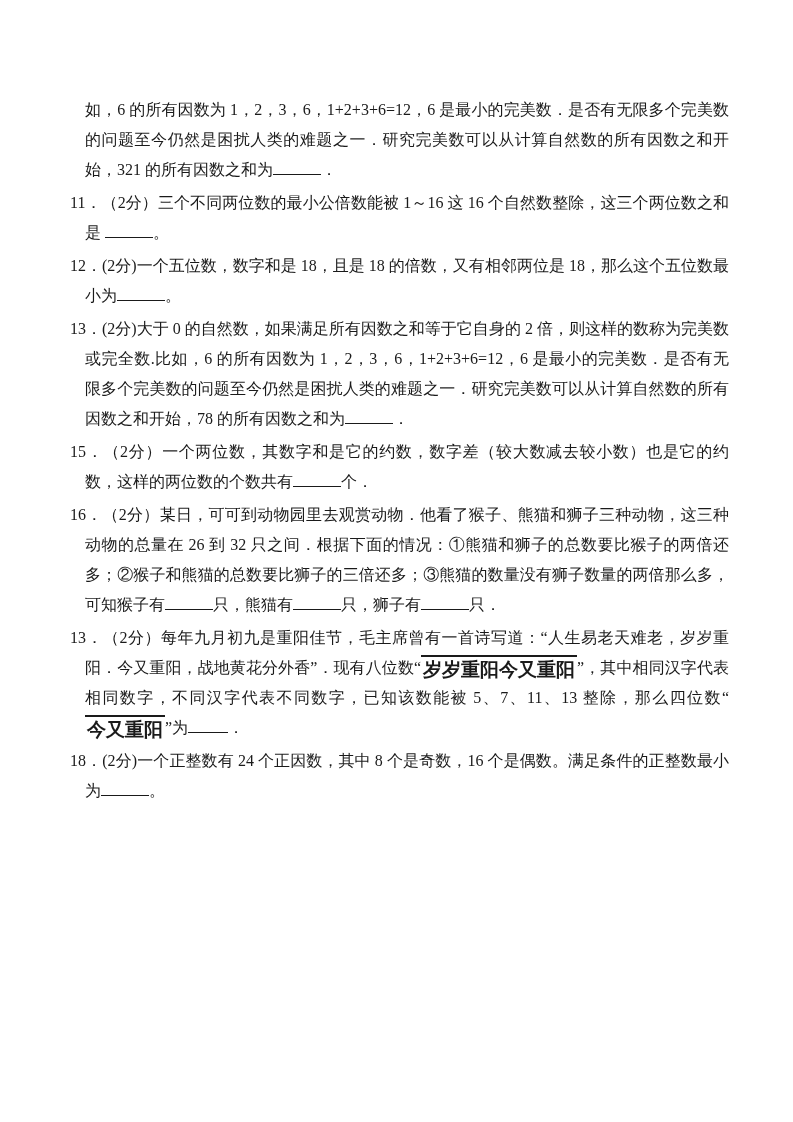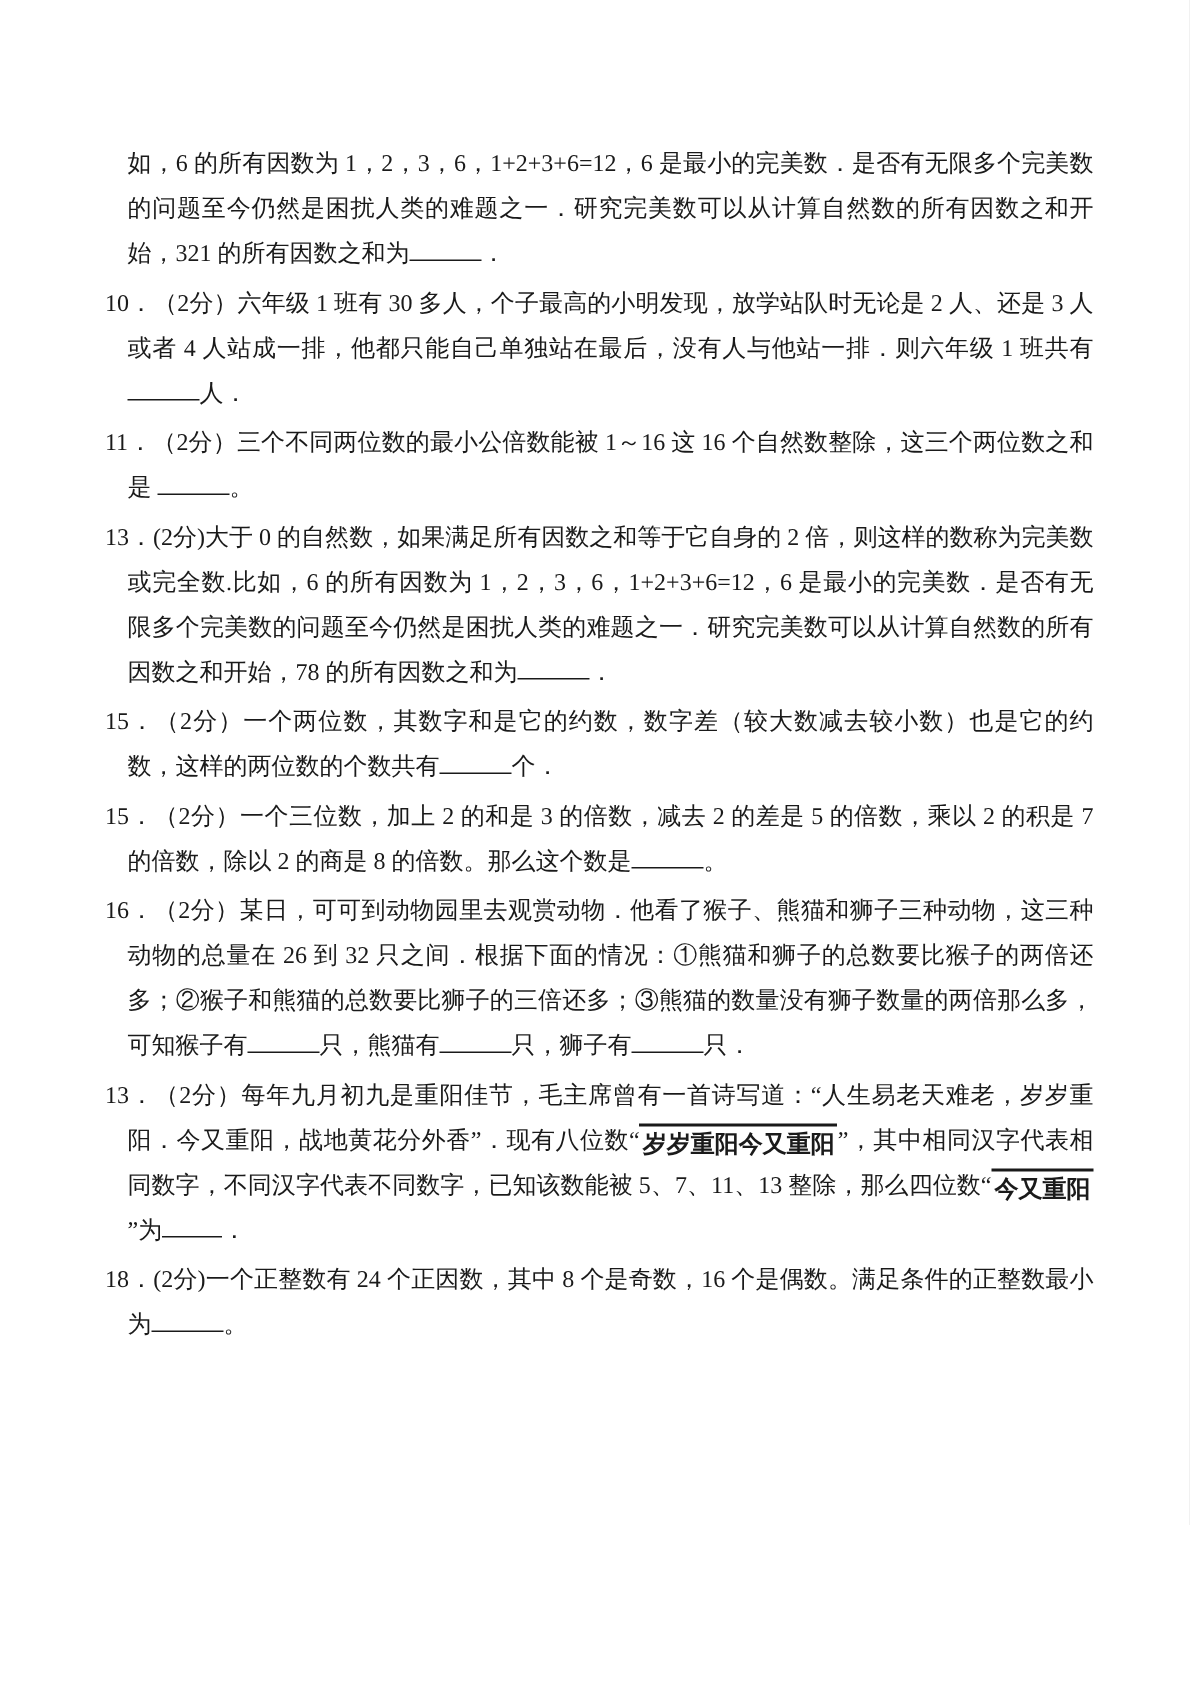--- a/index.html
+++ b/index.html
@@ -37,37 +37,36 @@
     display: inline-block;
     width: 48px;
     height: 15px;
     border-bottom: 1.4px solid #1a1a1a;
     vertical-align: baseline;
   }
   .overline-num {
     display: inline-block;
     font-family: "Liberation Sans", "DejaVu Sans", sans-serif;
     font-weight: bold;
-    font-size: 16px;
+    font-size: 19px;
     line-height: 23px;
     border-top: 2px solid #1a1a1a;
     padding: 1px 2px 0 2px;
     vertical-align: -3px;
     text-indent: 0;
   }
 </style>
 </head>
 <body>
 
 <div class="page">
   <div class="questions" id="questions-container">
       <div class="question continuation"><span>如，6 的所有因数为 1，2，3，6，1+2+3+6=12，6 是最小的完美数．是否有无限多个完美数的问题至今仍然是困扰人类的难题之一．研究完美数可以从计算自然数的所有因数之和开始，321 的所有因数之和为</span><span class="blank"></span><span>．</span></div>
-      <div class="question"><span>10．（2分）六年级 1 班有 30 多人，个子最高的小明发现，放学站队时无论是 2 人、还是 3 人或者 4 人站成一排，他都只能自己单独站在最后，没有人与他站一排．则六年级 1 班共有</span><span class="blank"></span><span>人．</span></div>
       <div class="question"><span>11．（2分）三个不同两位数的最小公倍数能被 1～16 这 16 个自然数整除，这三个两位数之和是 </span><span class="blank"></span><span>。</span></div>
+      <div class="question"><span>12．(2分)一个五位数，数字和是 18，且是 18 的倍数，又有相邻两位是 18，那么这个五位数最小为</span><span class="blank"></span><span>。</span></div>
       <div class="question"><span>13．(2分)大于 0 的自然数，如果满足所有因数之和等于它自身的 2 倍，则这样的数称为完美数或完全数.比如，6 的所有因数为 1，2，3，6，1+2+3+6=12，6 是最小的完美数．是否有无限多个完美数的问题至今仍然是困扰人类的难题之一．研究完美数可以从计算自然数的所有因数之和开始，78 的所有因数之和为</span><span class="blank"></span><span>．</span></div>
       <div class="question"><span>15．（2分）一个两位数，其数字和是它的约数，数字差（较大数减去较小数）也是它的约数，这样的两位数的个数共有</span><span class="blank"></span><span>个．</span></div>
-      <div class="question"><span>15．（2分）一个三位数，加上 2 的和是 3 的倍数，减去 2 的差是 5 的倍数，乘以 2 的积是 7 的倍数，除以 2 的商是 8 的倍数。那么这个数是</span><span class="blank"></span><span>。</span></div>
       <div class="question"><span>16．（2分）某日，可可到动物园里去观赏动物．他看了猴子、熊猫和狮子三种动物，这三种动物的总量在 26 到 32 只之间．根据下面的情况：①熊猫和狮子的总数要比猴子的两倍还多；②猴子和熊猫的总数要比狮子的三倍还多；③熊猫的数量没有狮子数量的两倍那么多，可知猴子有</span><span class="blank"></span><span>只，熊猫有</span><span class="blank"></span><span>只，狮子有</span><span class="blank"></span><span>只．</span></div>
       <div class="question"><span>13．（2分）每年九月初九是重阳佳节，毛主席曾有一首诗写道：“人生易老天难老，岁岁重阳．今又重阳，战地黄花分外香”．现有八位数“</span><span class="overline-num">岁岁重阳今又重阳</span><span>”，其中相同汉字代表相同数字，不同汉字代表不同数字，已知该数能被 5、7、11、13 整除，那么四位数“</span><span class="overline-num">今又重阳</span><span>”为</span><span class="blank" style="width: 40px;"></span><span>．</span></div>
       <div class="question"><span>18．(2分)一个正整数有 24 个正因数，其中 8 个是奇数，16 个是偶数。满足条件的正整数最小为</span><span class="blank"></span><span>。</span></div>
     </div>
 
 </div>
 
 </body></html>

